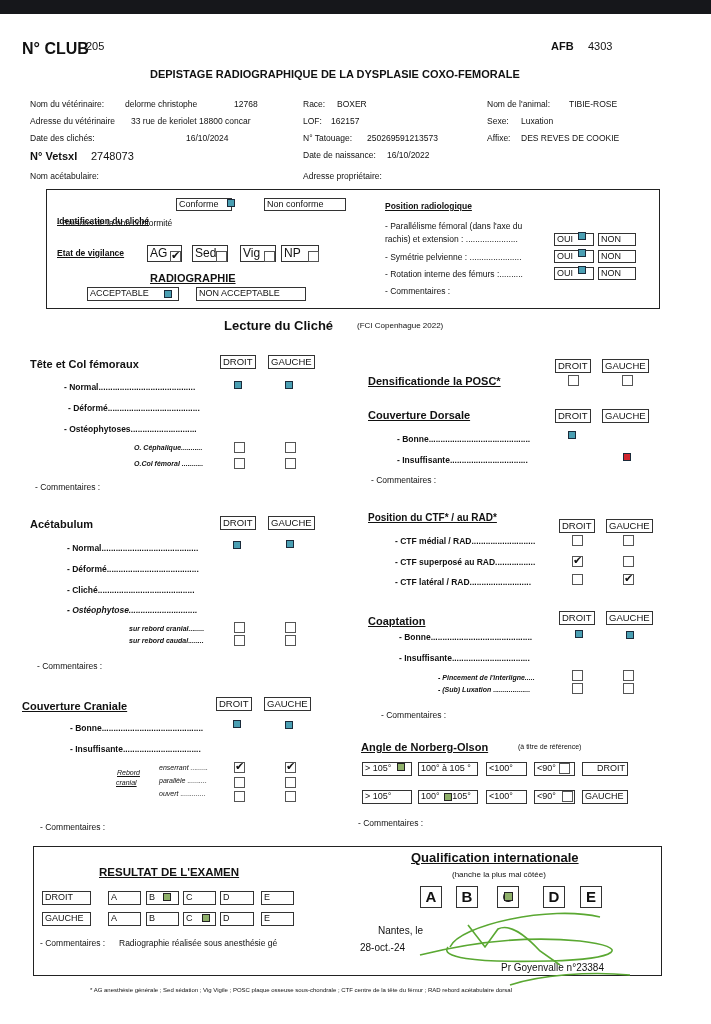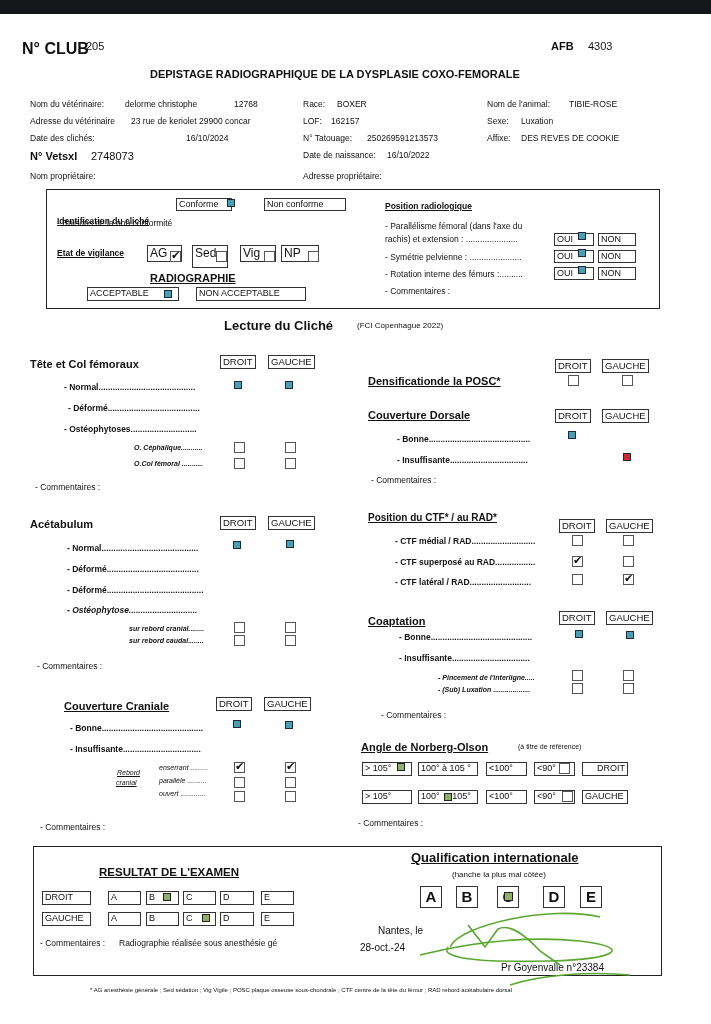--- a/index.html
+++ b/index.html
@@ -32,26 +32,26 @@
 <div class="abs b" style="left:22px;top:40px;font-size:16px;">N° CLUB</div>
 <div class="abs" style="left:86px;top:40px;font-size:11px;">205</div>
 <div class="abs b" style="left:551px;top:40px;font-size:11px;">AFB</div>
 <div class="abs" style="left:588px;top:40px;font-size:11px;">4303</div>
 <div class="abs b" style="left:150px;top:68px;font-size:11px;">DEPISTAGE RADIOGRAPHIQUE DE LA DYSPLASIE COXO-FEMORALE</div>
 
 <div class="abs lbl" style="left:30px;top:99px;">Nom du vétérinaire:</div>
 <div class="abs lbl" style="left:125px;top:99px;">delorme christophe</div>
 <div class="abs lbl" style="left:234px;top:99px;">12768</div>
 <div class="abs lbl" style="left:30px;top:116px;">Adresse du vétérinaire</div>
-<div class="abs lbl" style="left:131px;top:116px;">23 rue de keriolet 29900 concar</div>
+<div class="abs lbl" style="left:131px;top:116px;">33 rue de keriolet 18800 concar</div>
 <div class="abs lbl" style="left:30px;top:133px;">Date des clichés:</div>
 <div class="abs lbl" style="left:186px;top:133px;">16/10/2024</div>
 <div class="abs b" style="left:30px;top:150px;font-size:11px;">N° Vetsxl</div>
 <div class="abs" style="left:91px;top:150px;font-size:11px;">2748073</div>
-<div class="abs lbl" style="left:30px;top:171px;">Nom propriétaire:</div>
+<div class="abs lbl" style="left:30px;top:171px;">Nom acétabulaire:</div>
 
 <div class="abs lbl" style="left:303px;top:99px;">Race:</div>
 <div class="abs lbl" style="left:337px;top:99px;">BOXER</div>
 <div class="abs lbl" style="left:303px;top:116px;">LOF:</div>
 <div class="abs lbl" style="left:331px;top:116px;">162157</div>
 <div class="abs lbl" style="left:303px;top:133px;">N° Tatouage:</div>
 <div class="abs lbl" style="left:367px;top:133px;">250269591213573</div>
 <div class="abs lbl" style="left:303px;top:150px;">Date de naissance:</div>
 <div class="abs lbl" style="left:387px;top:150px;">16/10/2022</div>
 <div class="abs lbl" style="left:303px;top:171px;">Adresse propriétaire:</div>
@@ -66,21 +66,21 @@
 <div class="frame" style="left:46px;top:189px;width:614px;height:120px;"></div>
 <div class="abs b u lbl" style="left:57px;top:200px;margin-top:16px;">Identification du cliché</div>
 <div class="box" style="left:176px;top:198px;width:56px;height:13px;"><span>Conforme</span></div>
 <div class="fill" style="left:227px;top:199px;"></div>
 <div class="box" style="left:264px;top:198px;width:82px;height:13px;"><span>Non conforme</span></div>
 <div class="abs lbl" style="left:57px;top:218px;text-align:right;">- Raisons de la non conformité</div>
 
 <div class="abs b u lbl" style="left:57px;top:248px;">Etat de vigilance</div>
 <div class="box" style="left:147px;top:245px;width:35px;height:17px;font-size:12px;line-height:15px;"><span>AG</span></div>
 <div class="cb chk" style="left:170px;top:251px;"></div>
-<div class="box" style="left:192px;top:245px;width:36px;height:23px;font-size:12px;line-height:15px;"><span>Sed</span></div>
+<div class="box" style="left:192px;top:245px;width:36px;height:17px;font-size:12px;line-height:15px;"><span>Sed</span></div>
 <div class="cb" style="left:216px;top:251px;"></div>
 <div class="box" style="left:240px;top:245px;width:36px;height:17px;font-size:12px;line-height:15px;"><span>Vig</span></div>
 <div class="cb" style="left:264px;top:251px;"></div>
 <div class="box" style="left:281px;top:245px;width:38px;height:17px;font-size:12px;line-height:15px;"><span>NP</span></div>
 <div class="cb" style="left:308px;top:251px;"></div>
 
 <div class="abs b u" style="left:150px;top:272px;font-size:11px;">RADIOGRAPHIE</div>
 <div class="box" style="left:87px;top:287px;width:92px;height:14px;"><span>ACCEPTABLE</span></div>
 <div class="fill" style="left:164px;top:290px;"></div>
 <div class="box" style="left:196px;top:287px;width:110px;height:14px;"><span>NON ACCEPTABLE</span></div>
@@ -121,31 +121,31 @@
 <div class="cb" style="left:285px;top:458px;"></div>
 <div class="abs lbl" style="left:35px;top:482px;">- Commentaires :</div>
 
 <div class="abs sec" style="left:30px;top:518px;">Acétabulum</div>
 <div class="hdrbox" style="left:220px;top:516px;">DROIT</div>
 <div class="hdrbox" style="left:268px;top:516px;">GAUCHE</div>
 <div class="abs dot" style="left:67px;top:543px;">- Normal.........................................</div>
 <div class="fill" style="left:233px;top:541px;"></div>
 <div class="fill" style="left:286px;top:540px;"></div>
 <div class="abs dot" style="left:67px;top:564px;">- Déformé.......................................</div>
-<div class="abs dot" style="left:67px;top:585px;">- Déformé.........................................</div>
+<div class="abs dot" style="left:67px;top:585px;">- Cliché.........................................</div>
 <div class="abs dot i" style="left:67px;top:605px;">- Ostéophytose.............................</div>
 <div class="abs dot i small" style="left:129px;top:625px;">sur rebord cranial........</div>
 <div class="cb" style="left:234px;top:622px;"></div>
 <div class="cb" style="left:285px;top:622px;"></div>
 <div class="abs dot i small" style="left:129px;top:637px;">sur rebord caudal........</div>
 <div class="cb" style="left:234px;top:635px;"></div>
 <div class="cb" style="left:285px;top:635px;"></div>
 <div class="abs lbl" style="left:37px;top:661px;">- Commentaires :</div>
 
-<div class="abs sec u" style="left:22px;top:700px;margin-left:42px;">Couverture Craniale</div>
+<div class="abs sec u" style="left:22px;top:700px;">Couverture Craniale</div>
 <div class="hdrbox" style="left:216px;top:697px;">DROIT</div>
 <div class="hdrbox" style="left:264px;top:697px;">GAUCHE</div>
 <div class="abs dot" style="left:70px;top:723px;">- Bonne...........................................</div>
 <div class="fill" style="left:233px;top:720px;"></div>
 <div class="fill" style="left:285px;top:721px;"></div>
 <div class="abs dot" style="left:70px;top:744px;">- Insuffisante.................................</div>
 <div class="abs i u small" style="left:117px;top:769px;">Rebord</div>
 <div class="abs i u small" style="left:116px;top:779px;">cranial</div>
 <div class="abs i small" style="left:159px;top:764px;">enserrant .........</div>
 <div class="cb chk" style="left:234px;top:762px;"></div>

